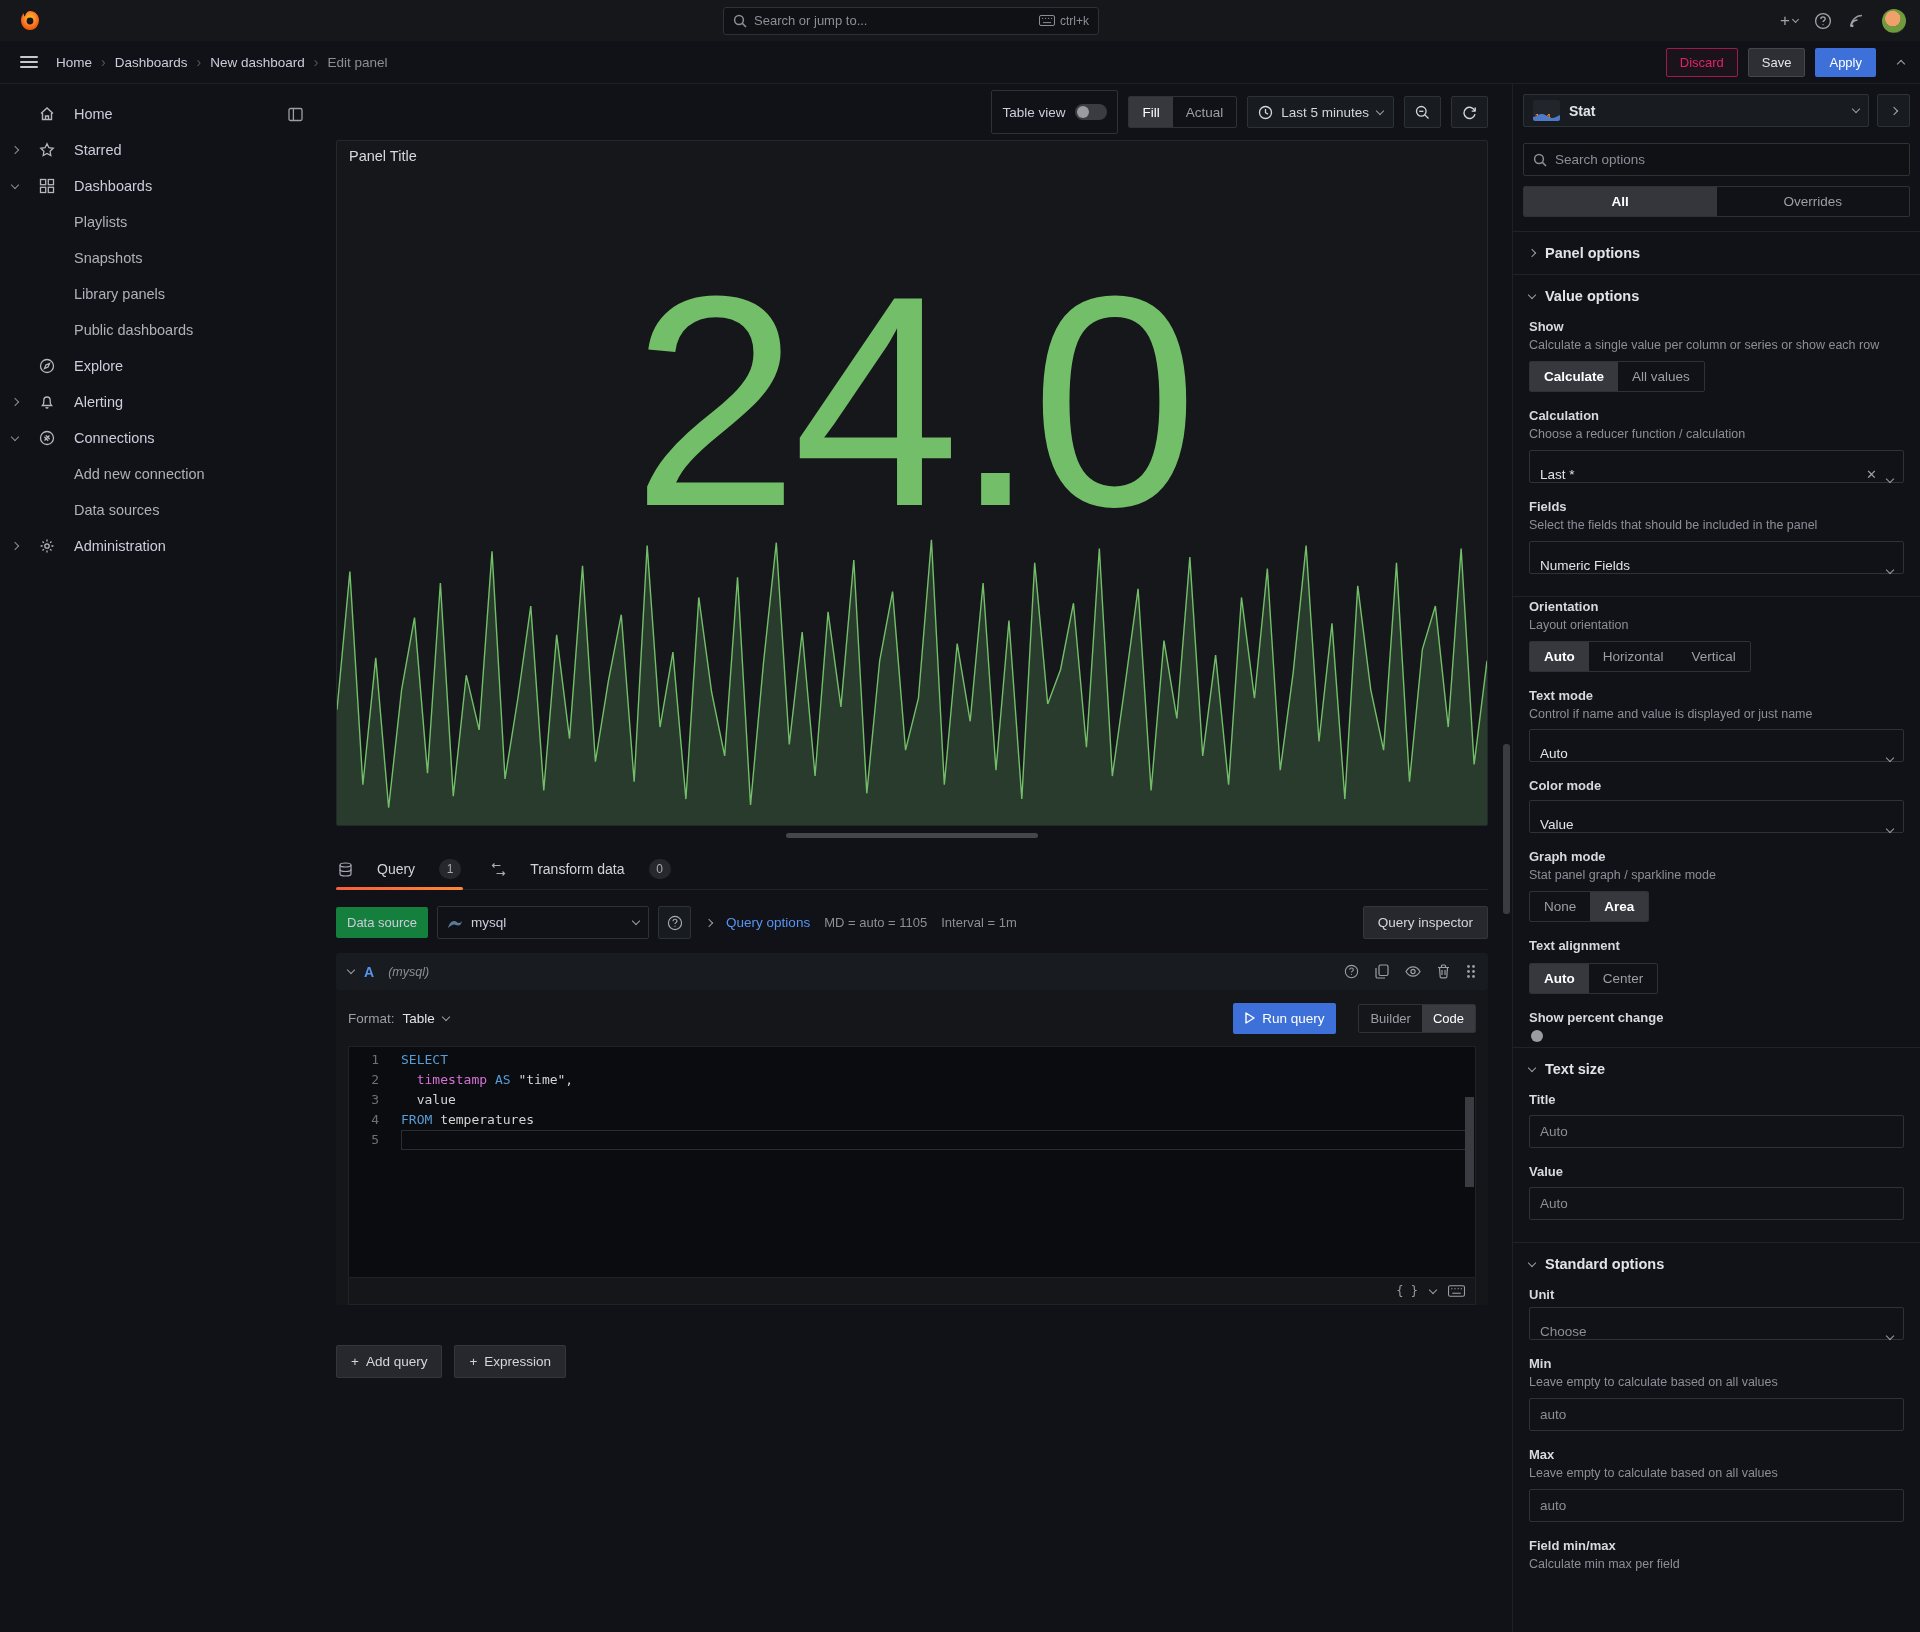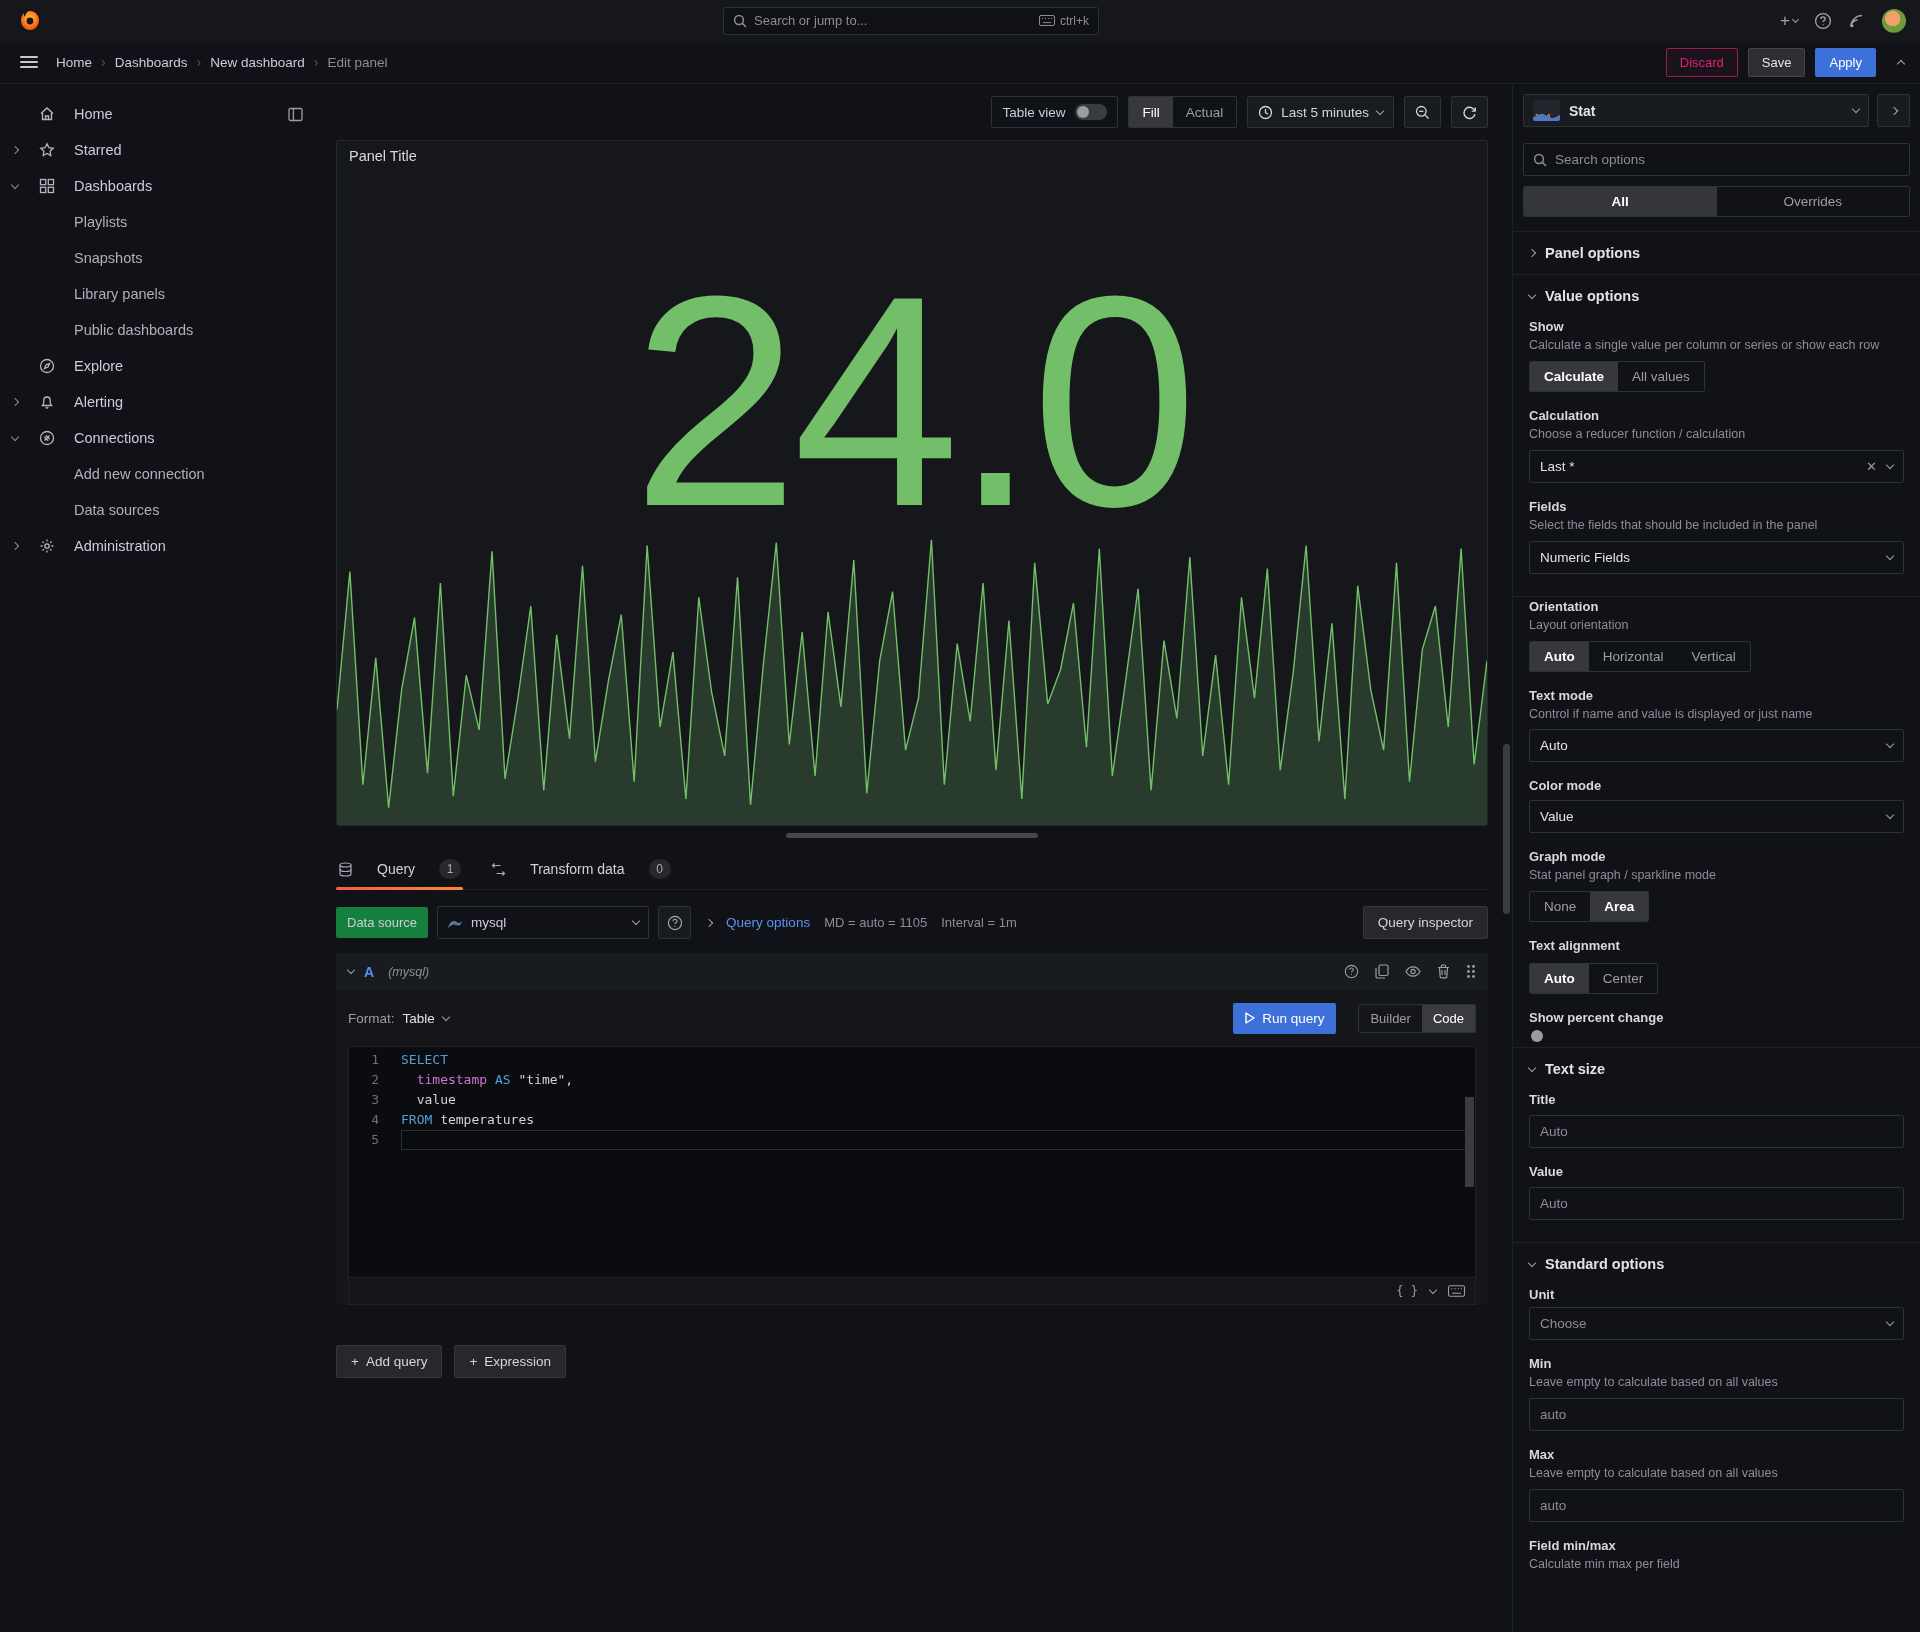--- a/index.html
+++ b/index.html
@@ -51,21 +51,21 @@
   .nav-right { margin-left:auto; color:#9d9da7; }
   .chev { width:6px; height:6px; border-right:1.6px solid currentColor; border-bottom:1.6px solid currentColor; display:inline-block; }
   .chev.r { transform:rotate(-45deg); }
   .chev.d { transform:rotate(45deg); margin-top:-3px;}
   .chev.u { transform:rotate(-135deg); margin-top:3px;}
 
   
   .main { flex:1; min-width:0; display:flex; flex-direction:column; padding:0 24px 0 19px; position:relative; }
   .toolbar { height:56px; display:flex; align-items:center; justify-content:flex-end; gap:10px; }
   .tv-wrap { display:flex; align-items:center; gap:10px; border:1px solid #2c3235; border-radius:2px;
-    height:32px; padding:0 10px; font-size:13.5px; }
+    height:44px; padding:0 10px; font-size:13.5px; }
   .toggle { width:32px; height:16px; background:#3a3c42; border-radius:9px; position:relative; cursor:pointer; }
   .toggle .knob { width:12px; height:12px; border-radius:50%; background:#9b9ba4; position:absolute; top:2px; left:2px; }
   .seg { display:flex; border:1px solid #2c3235; border-radius:2px; height:32px; overflow:hidden; font-size:13.5px; }
   .seg > div { padding:0 13px; display:flex; align-items:center; color:#9d9da7; cursor:pointer; }
   .seg > div.sel { background:#36383e; color:#fff; }
   .tool-btn { height:32px; border:1px solid #2c3235; background:#181b1f; border-radius:2px; display:flex;
     align-items:center; gap:8px; padding:0 10px; font-size:13.5px; color:#d5d5de; cursor:pointer; }
 
   
   .panel { height:686px; background:#15171b; border:1px solid #24272c; border-radius:2px; position:relative; overflow:hidden; }
@@ -156,21 +156,21 @@
     color:#e2e2e9; cursor:pointer; }
   .sec-head .chev { color:#9d9da7; }
   .sec-body { padding:2px 16px 18px; }
   .field { margin-bottom:16px; }
   .f-label { font-size:13px; font-weight:600; color:#d8d8e0; margin-bottom:3px; }
   .f-desc { font-size:12.5px; color:#8d8d98; margin-bottom:7px; line-height:1.35; }
   .radio-group { display:inline-flex; border:1px solid #2c3235; border-radius:2px; overflow:hidden; height:31px; }
   .radio-group > div { padding:0 14px; display:flex; align-items:center; font-size:13.5px; color:#9d9da7; cursor:pointer; }
   .radio-group > div.sel { background:#36383e; color:#fff; font-weight:600; }
   .select { height:33px; background:#111217; border:1px solid #2c3235; border-radius:2px; display:flex;
-    align-items:center; padding:0 10px; font-size:13.5px; color:#e2e2e9; cursor:pointer; }
+    align-items:flex-end; padding:0 10px; font-size:13.5px; color:#e2e2e9; cursor:pointer; }
   .select .x { margin-left:auto; color:#9d9da7; font-size:13px; }
   .select .caret { color:#9d9da7; margin-left:10px; }
   .select.placeholder { color:#8d8d98; }
   .select .caret-only { margin-left:auto; }
   .text-input { width:100%; height:33px; background:#111217; border:1px solid #2c3235; border-radius:2px;
     padding:0 10px; font-size:13.5px; color:#ccccdc; outline:none; }
   .text-input::placeholder { color:#8d8d98; }
   .sm-toggle { width:32px; height:16px; background:#3a3c42; border-radius:9px; position:relative; cursor:pointer; margin-top:6px; }
   .sm-toggle .knob { width:12px; height:12px; border-radius:50%; background:#9b9ba4; position:absolute; top:2px; left:2px; }
 

